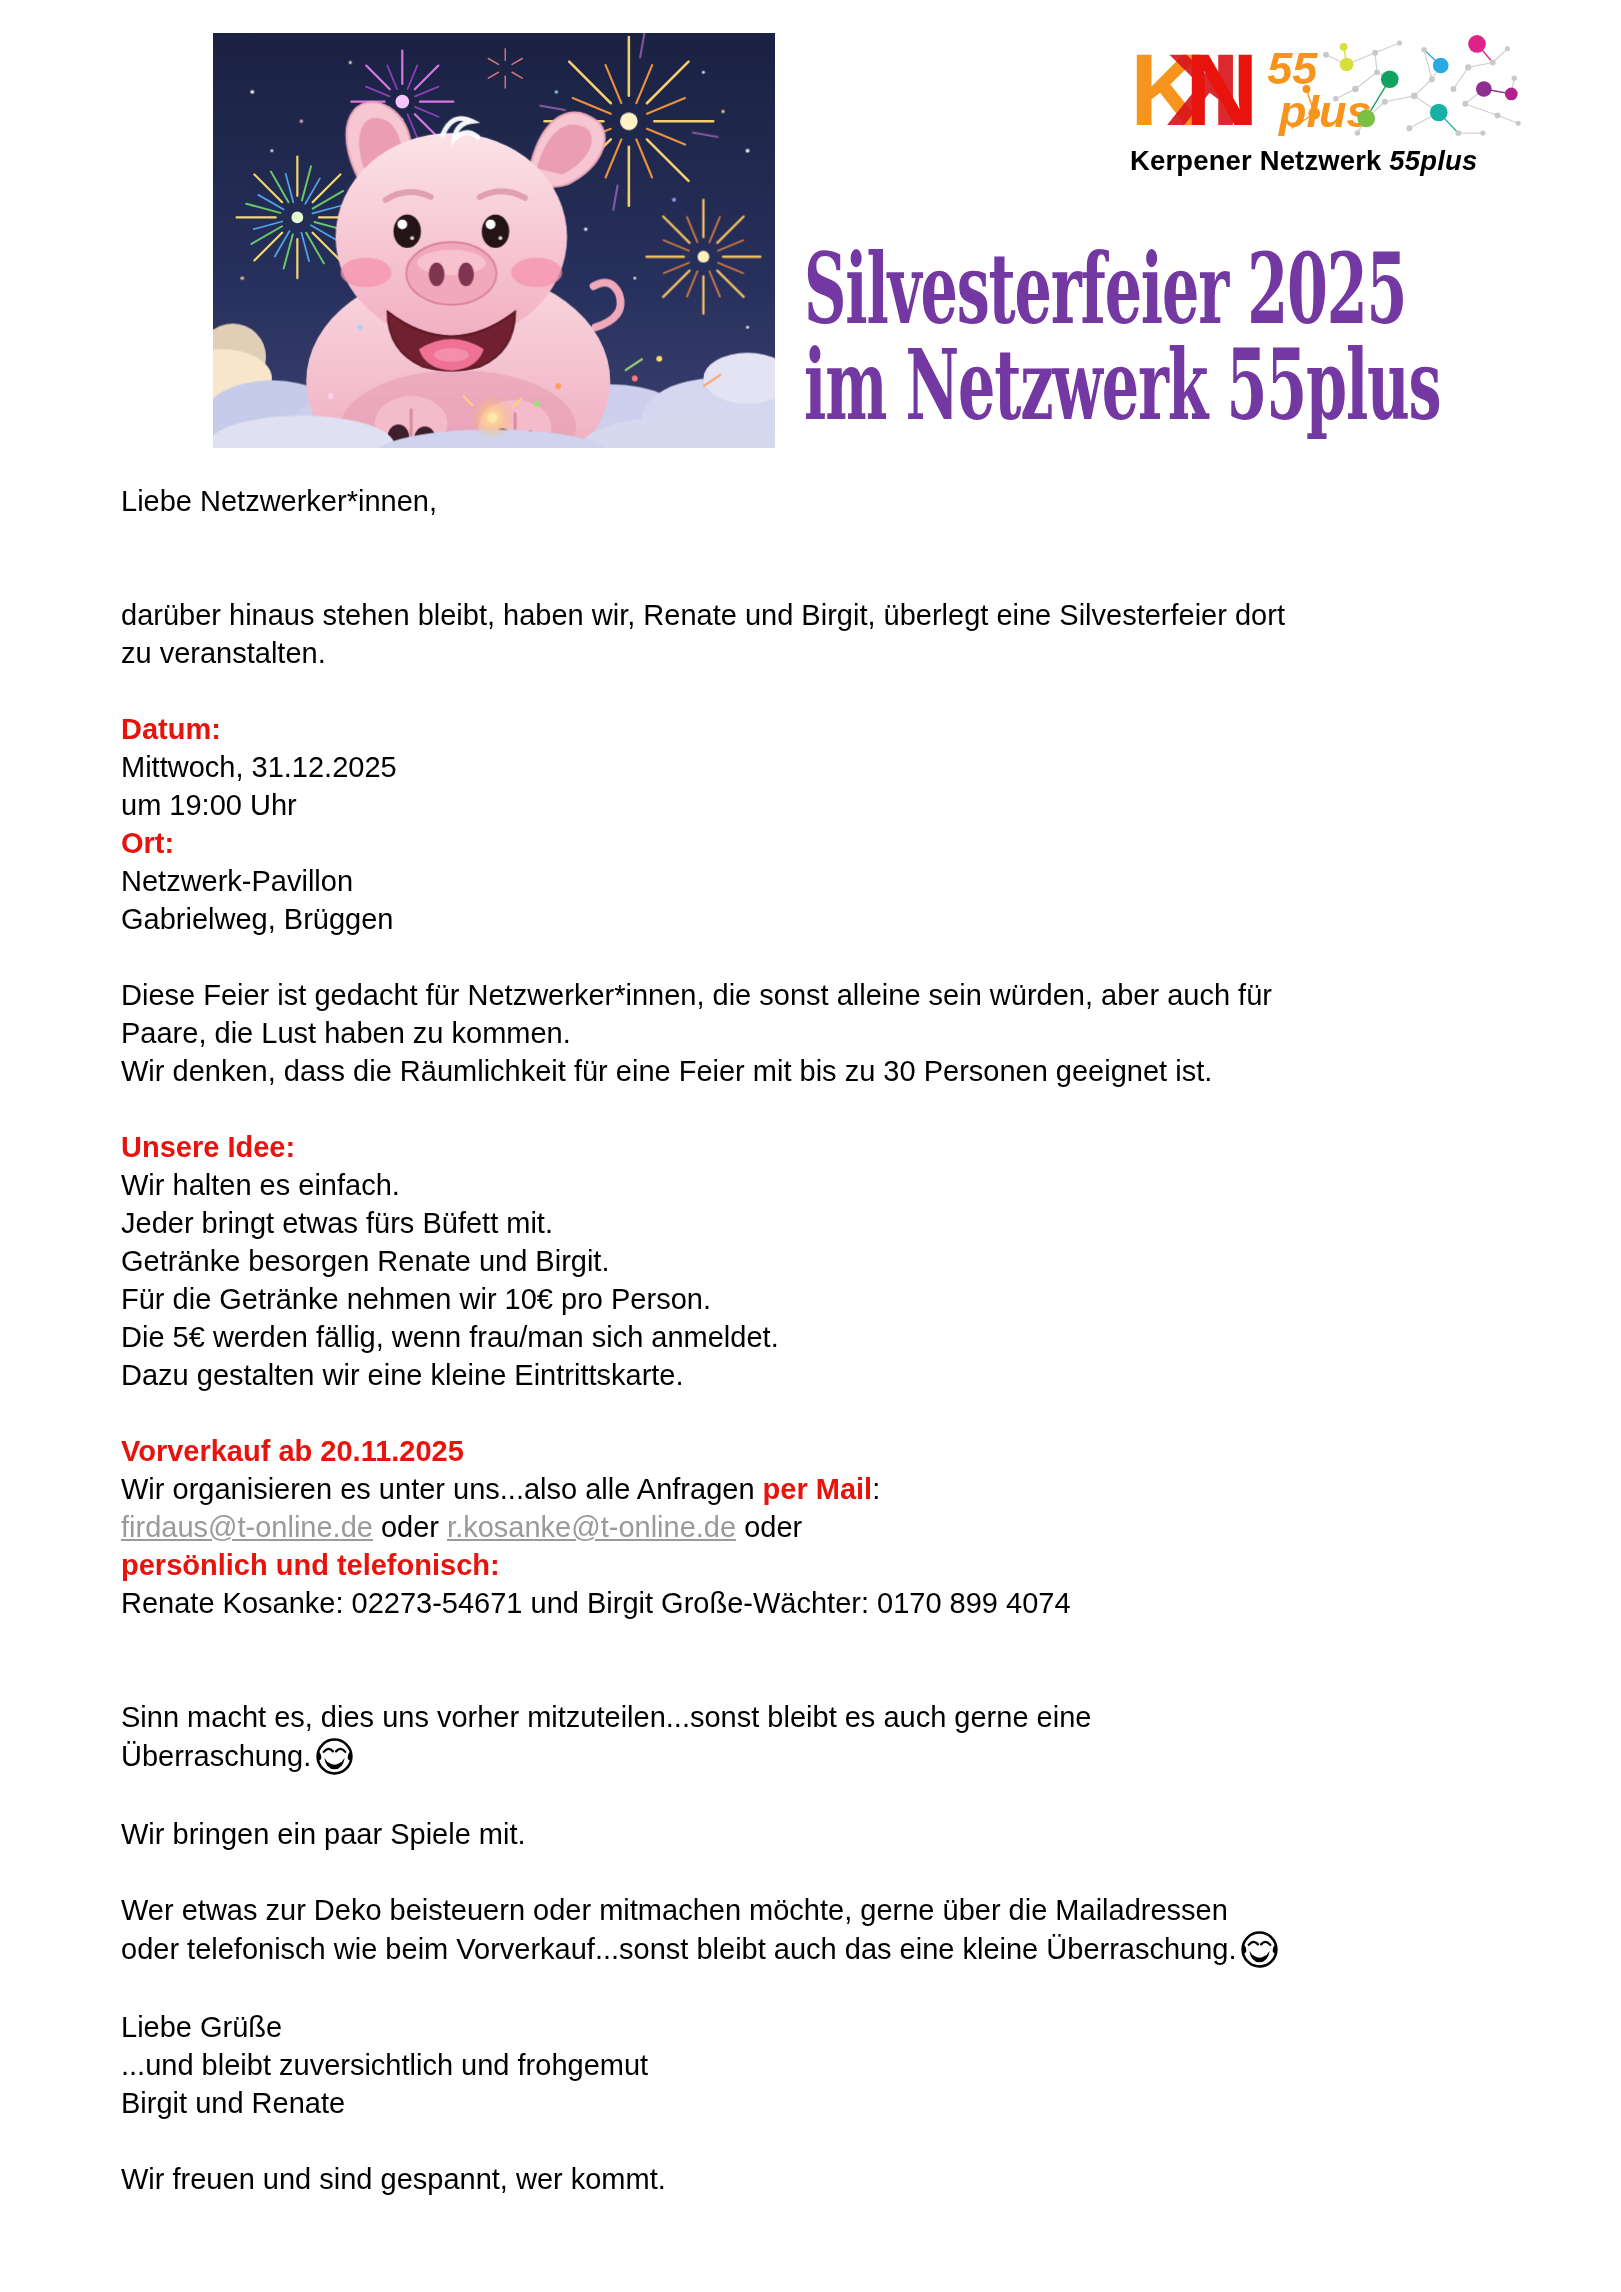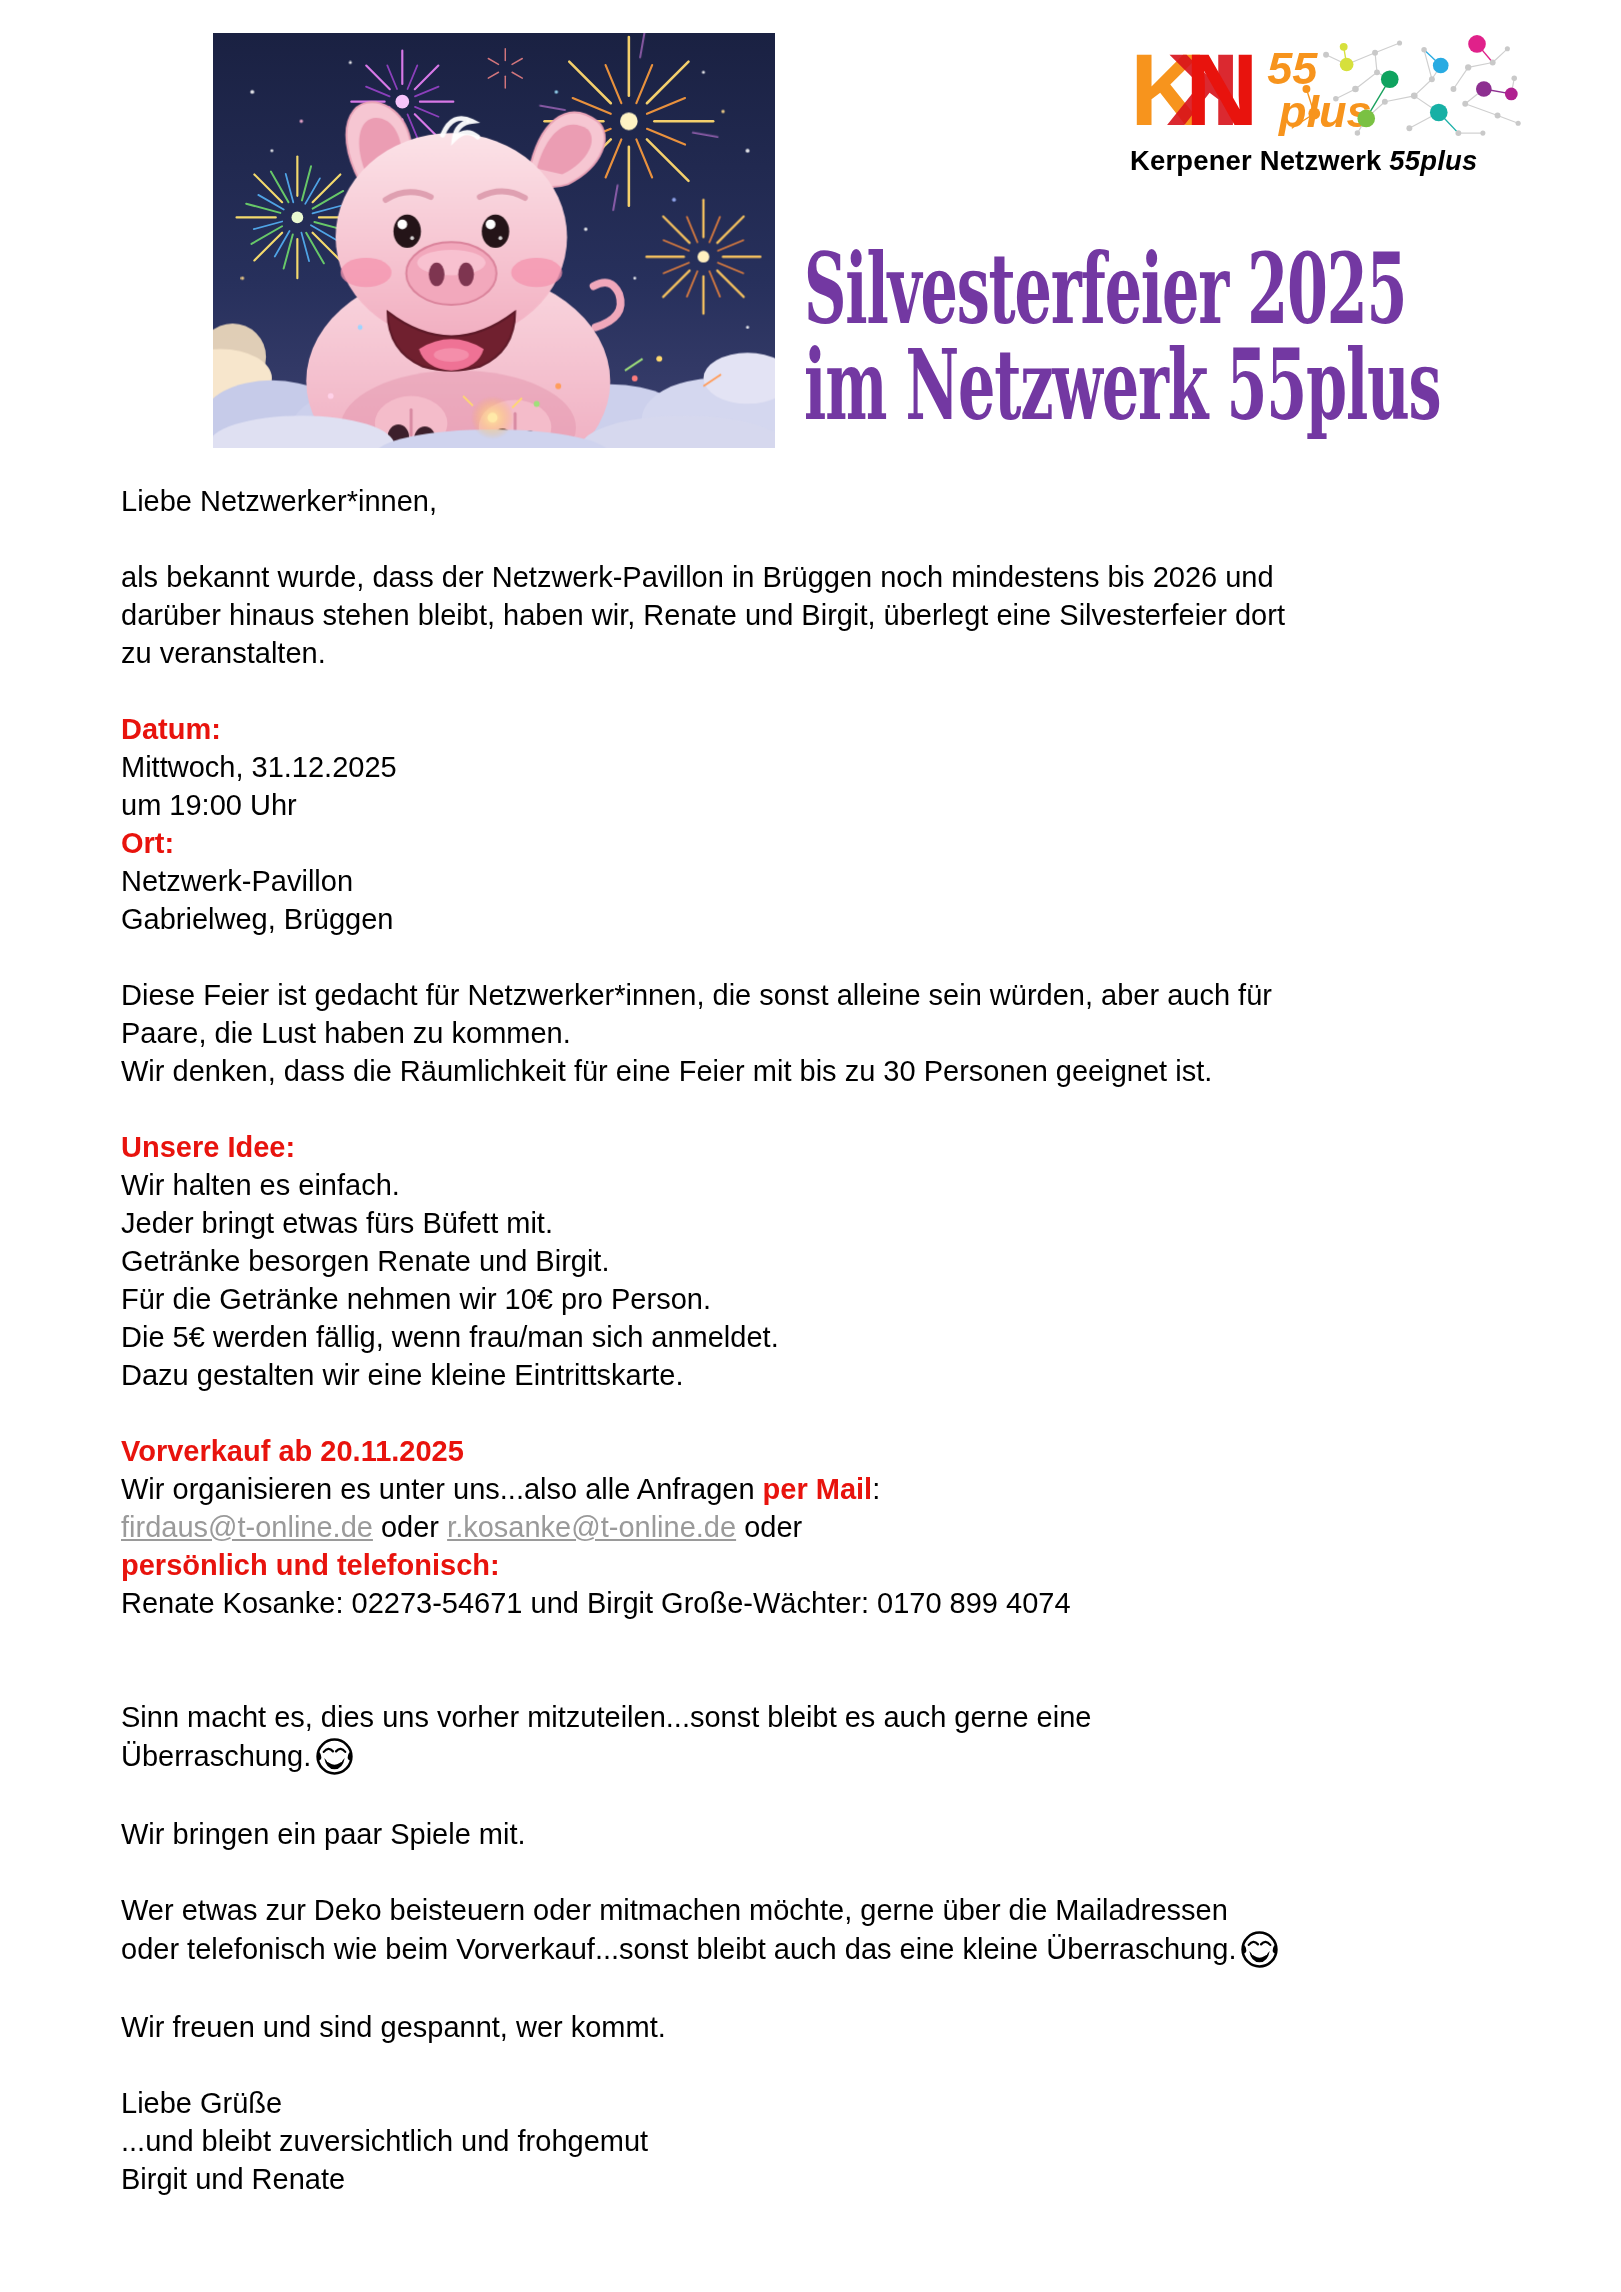--- a/index.html
+++ b/index.html
@@ -361,21 +361,21 @@
   <div class="title">
     <div>Silvesterfeier 2025</div>
     <div>im Netzwerk 55plus</div>
   </div>
 
   <div class="letter">
 
     <p><span>Liebe Netzwerker*innen,</span></p>
 
     <p>
-      <span>als bekannt wurde, dass der Netzwerk-Pavillon in Brüggen noch mindestens bis 2026 und</span><br>
+      <br>
       <span>darüber hinaus stehen bleibt, haben wir, Renate und Birgit, überlegt eine Silvesterfeier dort</span><br>
       <span>zu veranstalten.</span>
     </p>
 
     <p>
       <span class="b-red">Datum:</span><br>
       <span>Mittwoch, 31.12.2025</span><br>
       <span>um 19:00 Uhr</span><br>
       <span class="b-red">Ort:</span><br>
       <span>Netzwerk-Pavillon</span><br>
@@ -428,23 +428,23 @@
           <circle cx="20" cy="20" r="16.5" fill="#ffffff" stroke="#000000" stroke-width="2.5"></circle>
           <path d="M 9.5 15.5 q 4.5 -5.5 9 -0.5" fill="none" stroke="#000000" stroke-width="2.2" stroke-linecap="round"></path>
           <path d="M 21.5 15 q 4.5 -5 9 0.5" fill="none" stroke="#000000" stroke-width="2.2" stroke-linecap="round"></path>
           <path d="M 10 21.5 q 10 13 20 0 q -2 11 -10 11 q -8 0 -10 -11 z" fill="#000000"></path>
           <rect x="12.5" y="22.5" width="15" height="3.2" rx="1.5" fill="#ffffff"></rect>
           <path d="M 5.5 15.5 q -4 6 -0.5 8.5 q 4 -2 0.5 -8.5 z" fill="#000000"></path>
           <path d="M 34.5 15.5 q 4 6 0.5 8.5 q -4 -2 -0.5 -8.5 z" fill="#000000"></path>
         </svg>
     </p>
 
-    <p><span>Wir freuen und sind gespannt, wer kommt.</span></p>
-
     <p>
       <span>Liebe Grüße</span><br>
       <span>...und bleibt zuversichtlich und frohgemut</span><br>
       <span>Birgit und Renate</span>
     </p>
 
+    <p><span>Wir freuen und sind gespannt, wer kommt.</span></p>
+
   </div>
 </div>
 
 
 </body></html>

